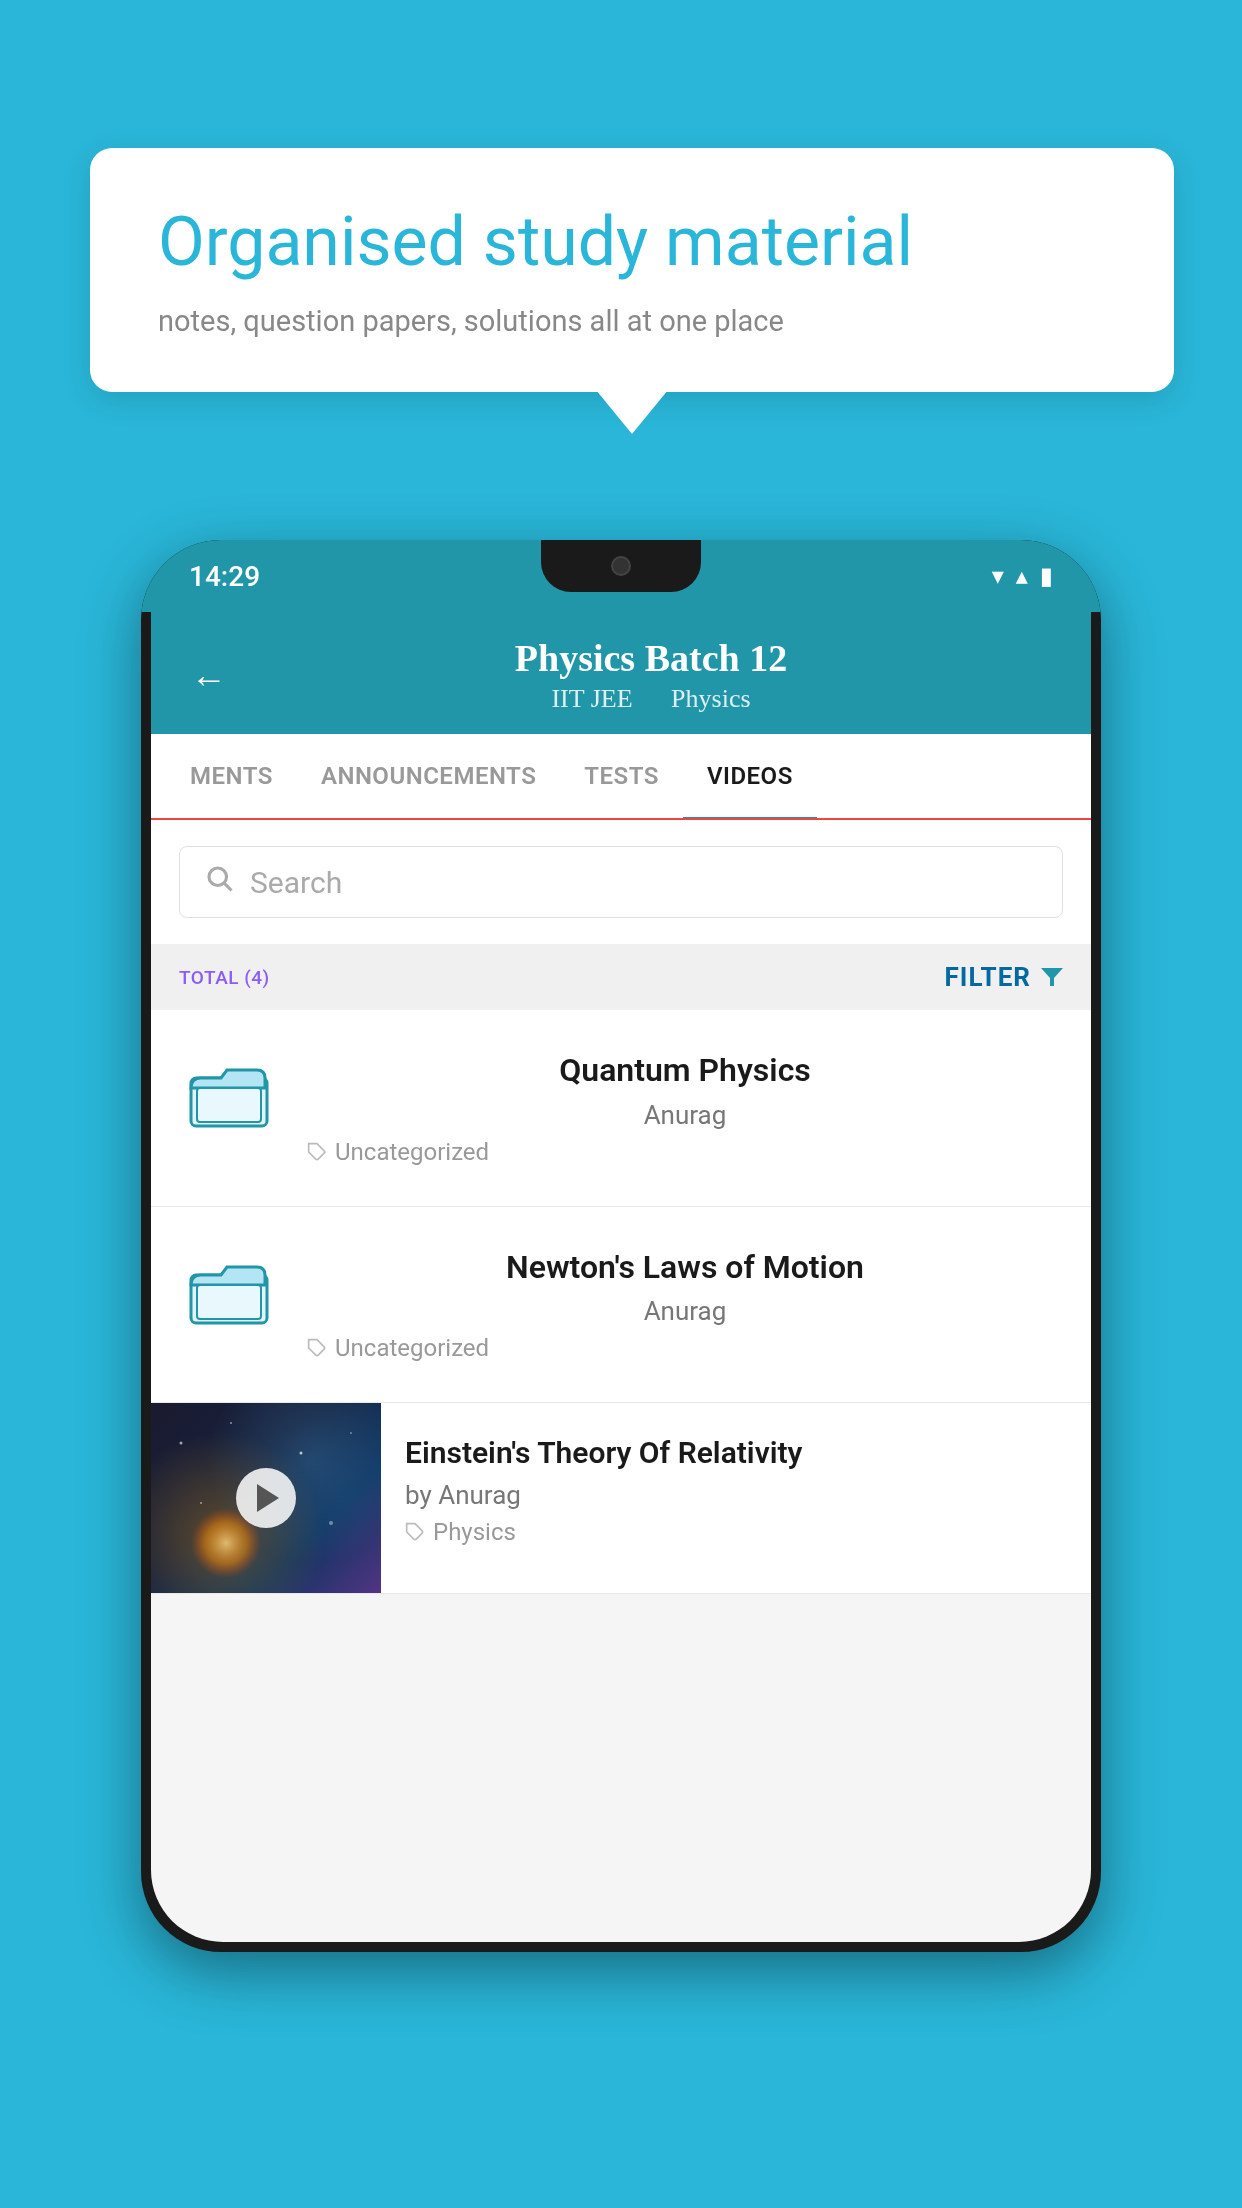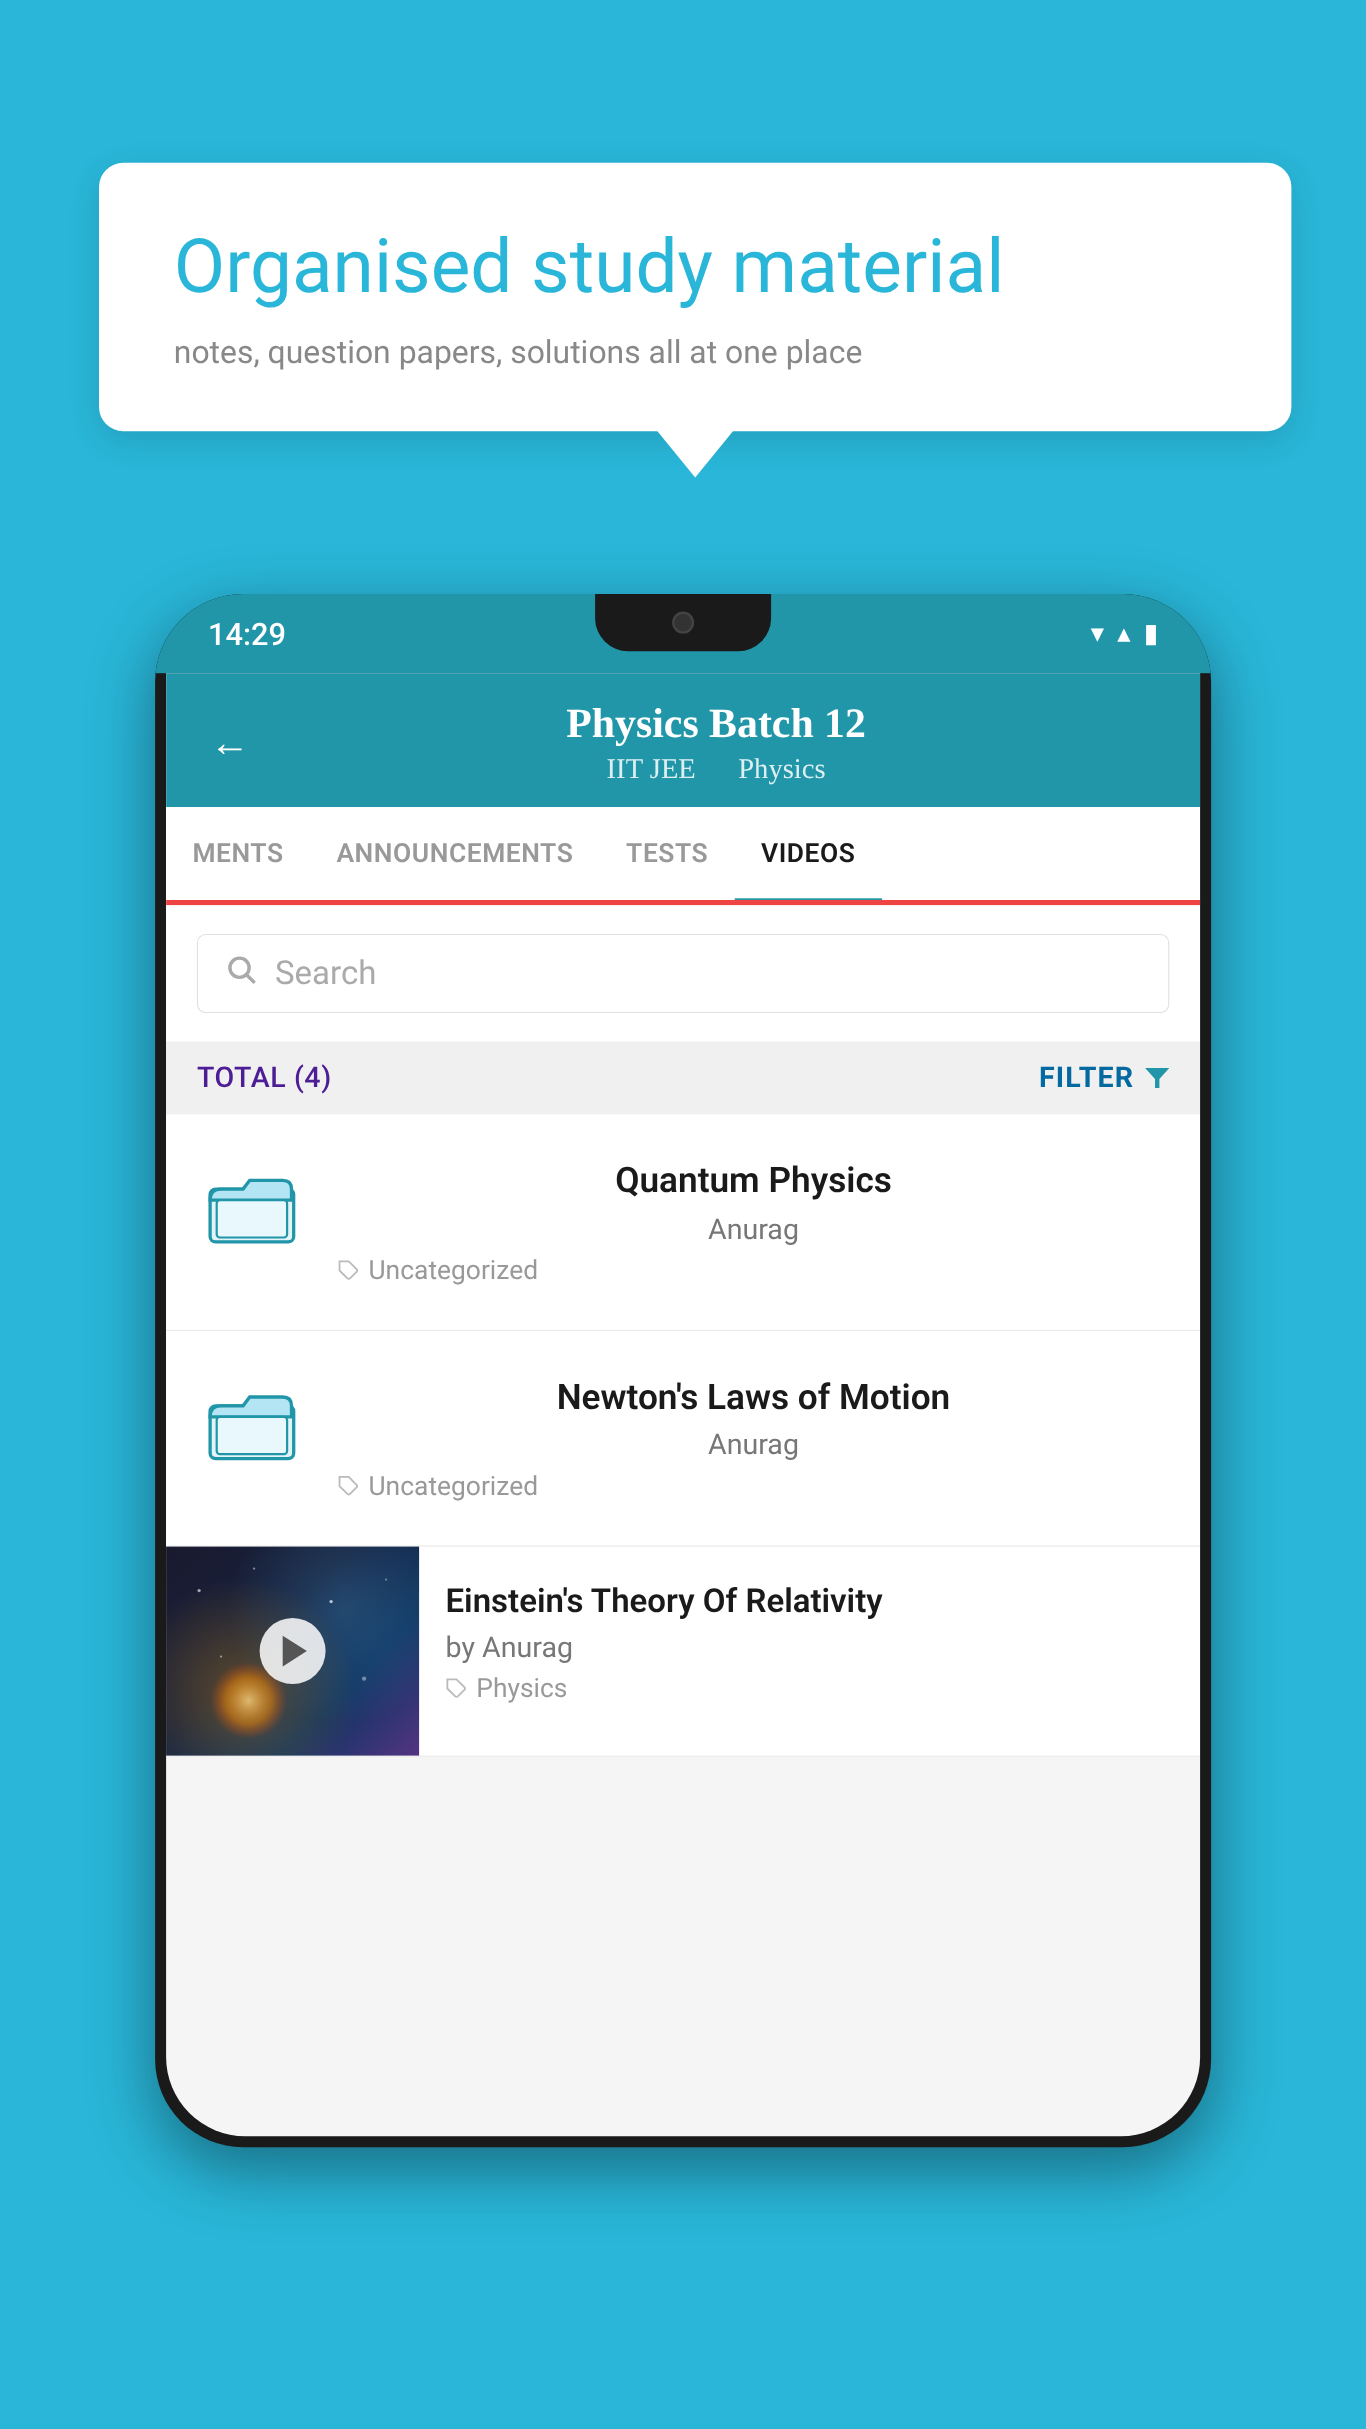--- a/index.html
+++ b/index.html
@@ -171,22 +171,23 @@
 
     .header-subtitle span {
       margin: 0 8px;
     }
 
     
     .tabs-bar {
       background: white;
       display: flex;
       align-items: center;
-      border-bottom: 5px solid #ef4444;
+      border-bottom: 2px solid #ef4444;
       overflow-x: hidden;
+      padding-left: 15px;
     }
 
     .tab-item {
       padding: 28px 24px;
       font-size: 24px;
       font-weight: 600;
       color: #999;
       letter-spacing: 0.5px;
       white-space: nowrap;
       cursor: pointer;
@@ -236,22 +237,22 @@
     
     .filter-row {
       background: #f0f0f0;
       padding: 18px 28px;
       display: flex;
       align-items: center;
       justify-content: space-between;
     }
 
     .total-count {
-      color: #4c1d95;
-      font-size: 26px;
+      color: #8b5cf6;
+      font-size: 19px;
       font-weight: 500;
       letter-spacing: 0.5px;
     }
 
     .filter-btn {
       display: flex;
       align-items: center;
       gap: 10px;
       color: #0369a1;
       font-size: 26px;

